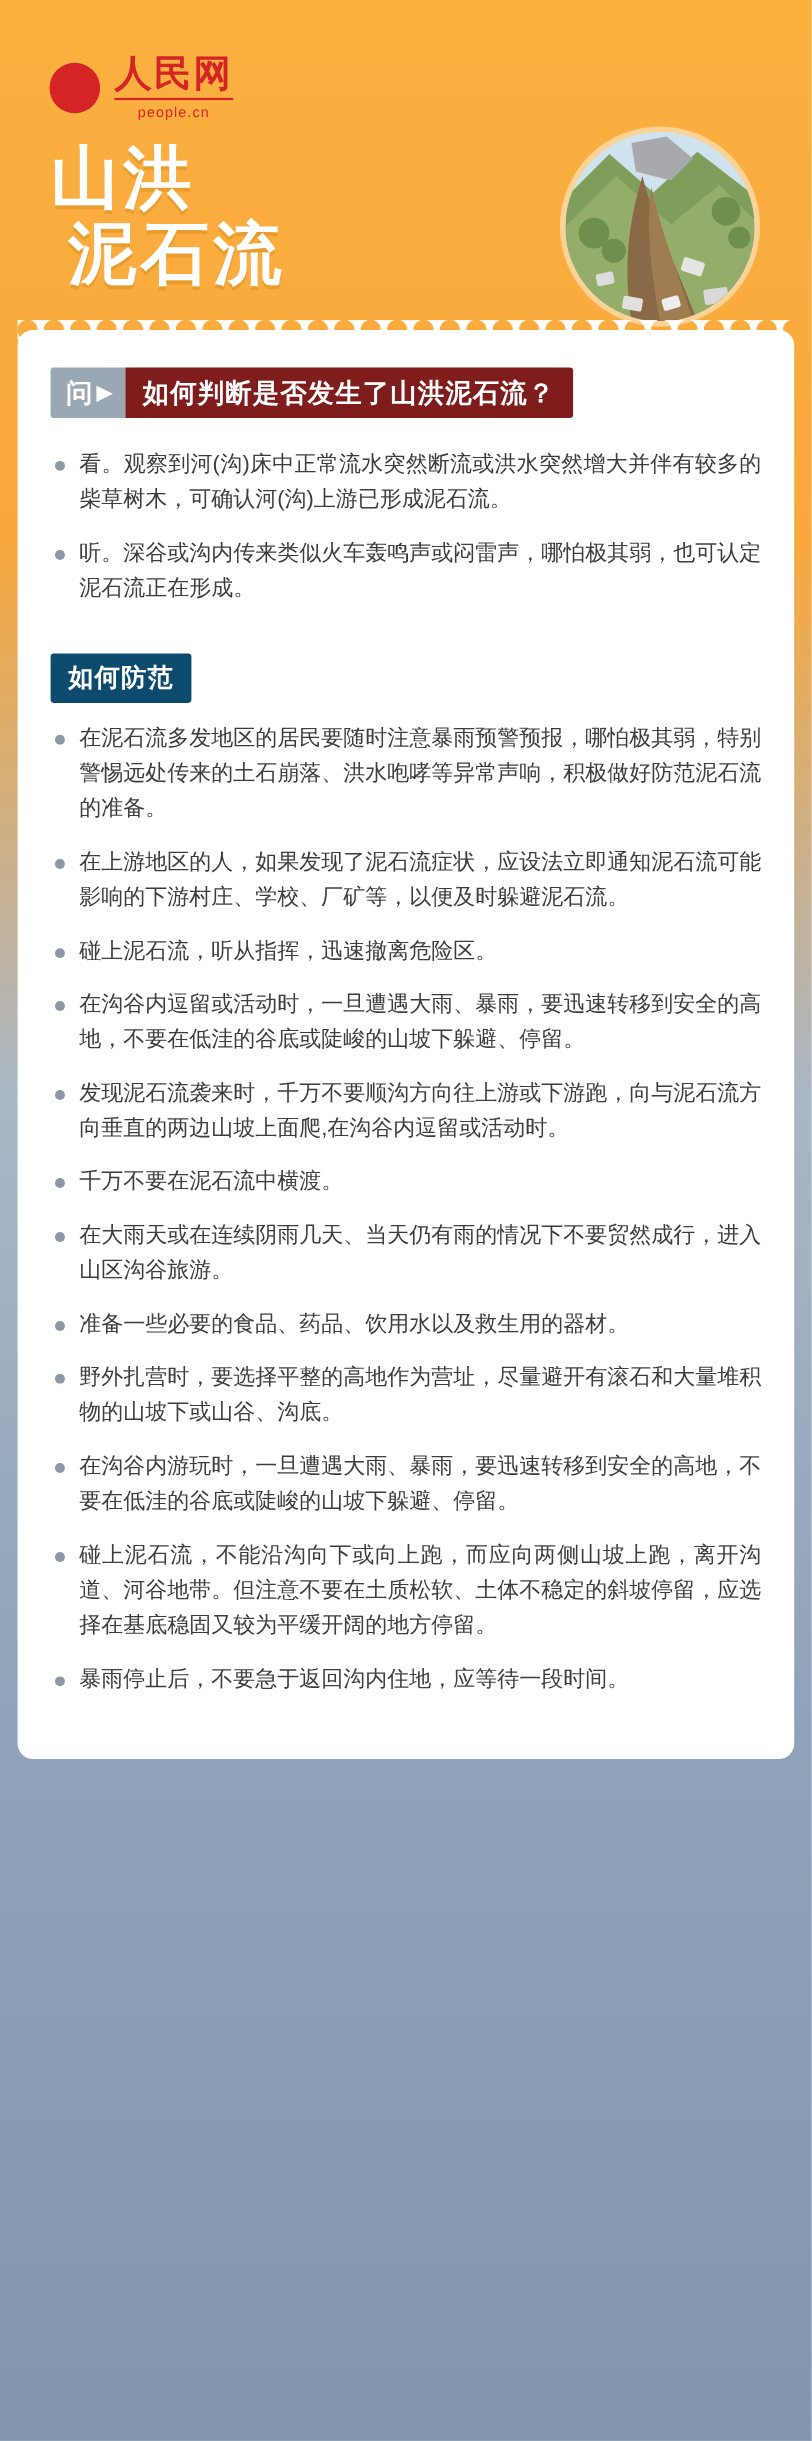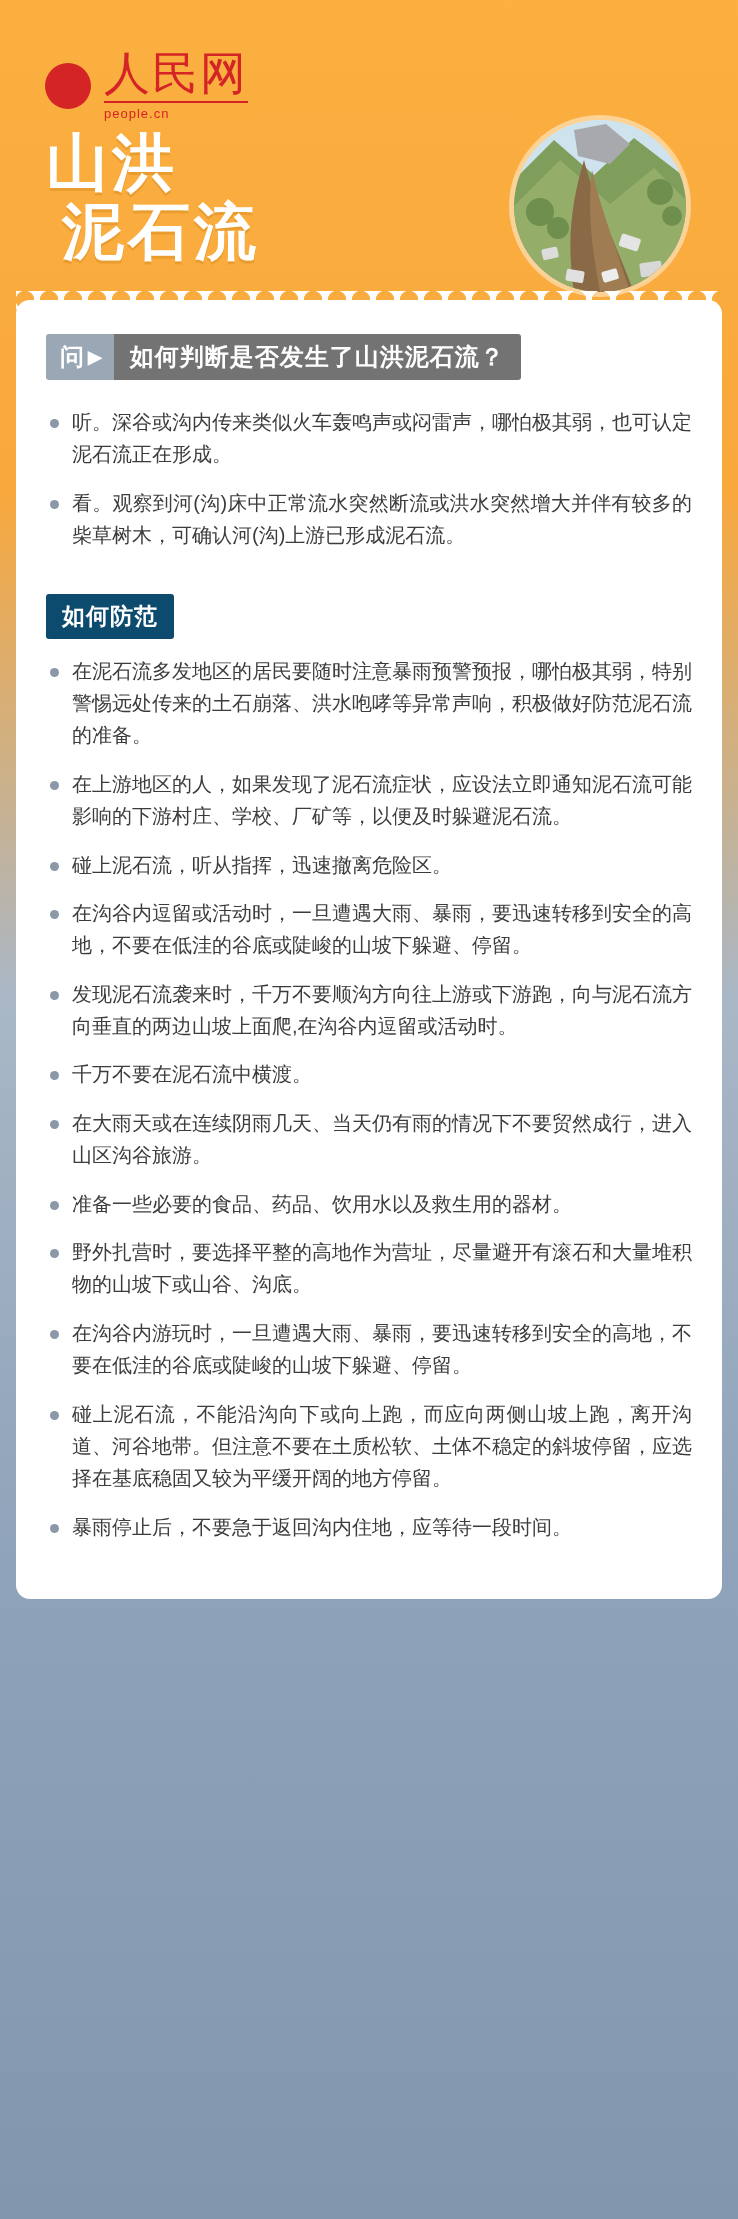--- a/index.html
+++ b/index.html
@@ -34,34 +34,34 @@
   .logo-mark{
     width:52px;height:52px;
     position:relative;
   }
   .logo-text-wrap{
     display:flex;
     flex-direction:column;
     justify-content:center;
   }
   .logo-cn{
-    font-size:46px;
-    font-weight:normal;
+    font-size:34px;
+    font-weight:bold;
     color:#d42426;
     letter-spacing:2px;
     line-height:1;
   }
   .logo-en{
     font-size:13px;
     color:#d42426;
     letter-spacing:1px;
     margin-top:5px;
     border-top:2px solid #d42426;
     padding-top:3px;
-    text-align:left;
+    text-align:center;
   }
   .title-block{
     position:absolute;
     left:46px;
     top:128px;
   }
   .title-line{
     font-size:62px;
     font-weight:bold;
     color:#ffffff;
@@ -112,21 +112,21 @@
     font-size:24px;
     font-weight:bold;
     padding:7px 12px 7px 14px;
     display:flex;
     align-items:center;
     gap:4px;
     border-radius:3px 0 0 3px;
   }
   .q-arrow{font-size:18px;line-height:1;}
   .q-text{
-    background:#737373;
+    background:#7f1d1d;
     color:#ffffff;
     font-size:24px;
     font-weight:bold;
     padding:7px 16px;
     display:flex;
     align-items:center;
     letter-spacing:1px;
     border-radius:0 3px 3px 0;
   }
   .sec-head{
@@ -218,22 +218,22 @@
 
     <div class="q-bar">
       <div class="q-label">
         <span>问</span>
         <span class="q-arrow">▶</span>
       </div>
       <div class="q-text">如何判断是否发生了山洪泥石流？</div>
     </div>
 
     <ul class="list intro-list">
+      <li>看。观察到河(沟)床中正常流水突然断流或洪水突然增大并伴有较多的柴草树木，可确认河(沟)上游已形成泥石流。</li>
       <li>听。深谷或沟内传来类似火车轰鸣声或闷雷声，哪怕极其弱，也可认定泥石流正在形成。</li>
-      <li>看。观察到河(沟)床中正常流水突然断流或洪水突然增大并伴有较多的柴草树木，可确认河(沟)上游已形成泥石流。</li>
     </ul>
 
     <div class="sec-head">如何防范</div>
     <ul class="list">
       <li>在泥石流多发地区的居民要随时注意暴雨预警预报，哪怕极其弱，特别警惕远处传来的土石崩落、洪水咆哮等异常声响，积极做好防范泥石流的准备。</li>
       <li>在上游地区的人，如果发现了泥石流症状，应设法立即通知泥石流可能影响的下游村庄、学校、厂矿等，以便及时躲避泥石流。</li>
       <li>碰上泥石流，听从指挥，迅速撤离危险区。</li>
       <li>在沟谷内逗留或活动时，一旦遭遇大雨、暴雨，要迅速转移到安全的高地，不要在低洼的谷底或陡峻的山坡下躲避、停留。</li>
       <li>发现泥石流袭来时，千万不要顺沟方向往上游或下游跑，向与泥石流方向垂直的两边山坡上面爬,在沟谷内逗留或活动时。</li>
       <li>千万不要在泥石流中横渡。</li>

